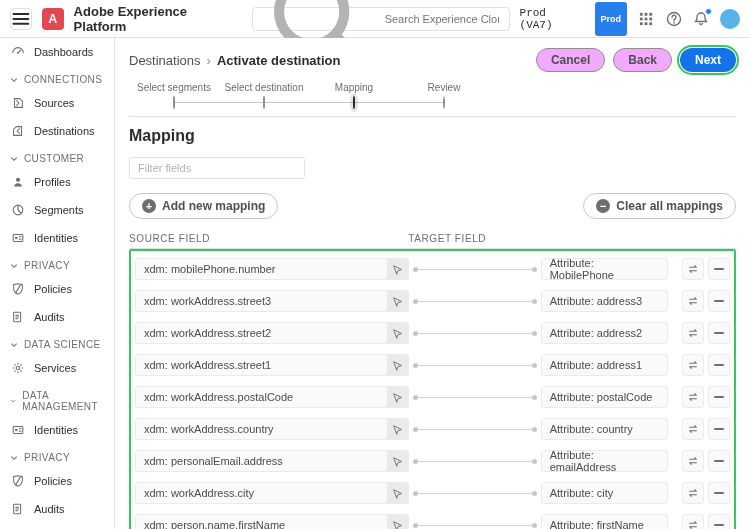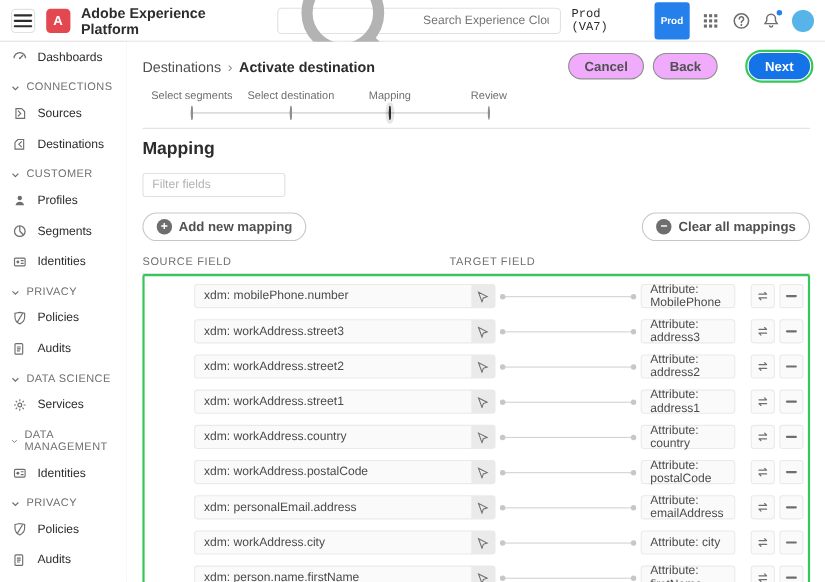--- a/index.html
+++ b/index.html
@@ -62,37 +62,37 @@
   
   .page-head { display:flex; align-items:center; padding:10px 0 6px; gap:10px; }
   .bc { display:flex; align-items:center; gap:6px; font-size:13px; }
   .bc-link { color:#505050; cursor:pointer; }
   .bc-sep { color:#909090; }
   .bc-current { font-weight:700; color:#2c2c2c;text-align:center; }
   .actions { margin-left:auto; display:flex; gap:8px; }
   .btn { height:24px; padding:0 14px; border-radius:12px; font-size:12px; font-weight:600; display:flex; align-items:center; cursor:pointer; border:1px solid transparent; }
   .btn-outline { border-color:#8e8e8e; color:#505050; background:#f0abfc; }
   .btn-primary { background: var(--blue); color:#fff; }
-  .btn-primary-hl { outline:2px solid var(--hl-green); outline-offset:1px; border-radius:14px;margin-left:20px; }
+  .btn-primary-hl { outline:2px solid var(--hl-green); outline-offset:1px; border-radius:14px; }
 
   
   .stepper { display:flex; align-items:flex-start; gap:0; padding:4px 0 2px; font-size:10px; color:var(--text-dim); }
   .step { width:90px; text-align:center; position:relative; }
   .step .lbl { display:block; margin-bottom:4px; }
   .step .dot { width:6px; height:6px; border:1px solid #8e8e8e; border-radius:50%; background:#fff; margin:0 auto; position:relative; z-index:1;}
   .step.done .dot { background:#8e8e8e; }
   .step.active .dot { background:#2c2c2c; border-color:#2c2c2c; box-shadow:0 0 0 3px rgba(0,0,0,.1); }
   .step .line { position:absolute; top:20px; left:50%; width:90px; height:1px; background:#c7c7c7; }
   .step:last-child .line { display:none; }
 
   hr.sep { border:none; border-top:1px solid var(--border); margin:6px 0 10px; }
 
   .section-title { font-size:16px; font-weight:700; margin:6px 0 12px; }
 
-  .filter-input { width:130px; height:22px; border:1px solid var(--border); border-radius:3px; padding:0 8px; font-size:11px; color:var(--text); }
+  .filter-input { width:176px; height:22px; border:1px solid var(--border); border-radius:3px; padding:0 8px; font-size:11px; color:var(--text); }
   .filter-input::placeholder { color: var(--text-faint); }
 
   .toolbar-row { display:flex; align-items:center; margin:14px 0 10px; }
   .btn-pill { height:26px; padding:0 12px; border:1px solid #c7c7c7; border-radius:13px; background:#fff; display:flex; align-items:center; gap:6px; font-size:12px; font-weight:600; color:#505050; cursor:pointer; }
   .btn-pill .plus { width:14px; height:14px; border-radius:50%; background:#6e6e6e; color:#fff; display:flex; align-items:center; justify-content:center; font-size:11px; line-height:1; }
   .btn-pill .minus { width:14px; height:14px; border-radius:50%; background:#6e6e6e; color:#fff; display:flex; align-items:center; justify-content:center; font-size:11px; line-height:1; }
 
   .table-head { display:flex; font-size:10px; letter-spacing:.6px; color:var(--text-dim); padding:4px 0; border-bottom:1px solid var(--border); }
   .col-src { flex: 0 0 46%; }
   .col-tgt { flex: 1; }
@@ -111,21 +111,21 @@
   .connector { flex:0 0 120px; height:1px; background:#d3d3d3; position:relative; }
   .connector::before, .connector::after { content:""; position:absolute; width:5px; height:5px; background:#c7c7c7; border-radius:50%; top:-2px; }
   .connector::before { left:-2px; }
   .connector::after { right:-2px; }
   .tgt-field { flex:1; }
   .sq-btn { width:22px; height:22px; background:var(--bg-row); border:1px solid #eaeaea; border-radius:3px; display:flex; align-items:center; justify-content:center; cursor:pointer; color:#6e6e6e; }
   .sq-btn svg { width:12px; height:12px; }
   .rm-btn { width:22px; height:22px; background:var(--bg-row); border:1px solid #eaeaea; border-radius:3px; display:flex; align-items:center; justify-content:center; cursor:pointer; color:#6e6e6e; margin-left:4px;}
   .rm-btn .dash { width:10px; height:2px; background:#6e6e6e; border-radius:1px; }
 
-  .src-wrap { flex:0 0 46%; display:flex; align-items:center;margin-left:41px; }
+  .src-wrap { flex:0 0 46%; display:flex; align-items:center; }
   .tgt-wrap { flex:1; display:flex; align-items:center; }
   .act-wrap { flex:0 0 56px; display:flex; align-items:center; justify-content:flex-end; }
 </style>
 </head>
 <body>
 
 <svg width="0" height="0" style="position:absolute">
   <defs>
     <g id="i-menu">
         <path d="M2 4h12M2 8h12M2 12h12" stroke="currentColor" stroke-width="1.6" stroke-linecap="round"></path>
@@ -524,54 +524,54 @@
                   <use href="#i-swap"></use>
                 </svg>
               </div>
               <div class="rm-btn">
                 <span class="dash"></span>
               </div>
             </div>
           </div>
           <div class="row">
             <div class="src-wrap">
+              <div class="field src-field">xdm: workAddress.postalCode</div>
+              <div class="sel-btn">
+                <svg viewBox="0 0 14 14">
+                  <use href="#i-cursor"></use>
+                </svg>
+              </div>
+            </div>
+            <div class="connector"></div>
+            <div class="tgt-wrap">
+              <div class="field tgt-field">Attribute: postalCode</div>
+            </div>
+            <div class="act-wrap">
+              <div class="sq-btn">
+                <svg viewBox="0 0 14 14">
+                  <use href="#i-swap"></use>
+                </svg>
+              </div>
+              <div class="rm-btn">
+                <span class="dash"></span>
+              </div>
+            </div>
+          </div>
+          <div class="row">
+            <div class="src-wrap">
               <div class="field src-field">xdm: workAddress.country</div>
               <div class="sel-btn">
                 <svg viewBox="0 0 14 14">
                   <use href="#i-cursor"></use>
                 </svg>
               </div>
             </div>
             <div class="connector"></div>
             <div class="tgt-wrap">
               <div class="field tgt-field">Attribute: country</div>
-            </div>
-            <div class="act-wrap">
-              <div class="sq-btn">
-                <svg viewBox="0 0 14 14">
-                  <use href="#i-swap"></use>
-                </svg>
-              </div>
-              <div class="rm-btn">
-                <span class="dash"></span>
-              </div>
-            </div>
-          </div>
-          <div class="row">
-            <div class="src-wrap">
-              <div class="field src-field">xdm: workAddress.postalCode</div>
-              <div class="sel-btn">
-                <svg viewBox="0 0 14 14">
-                  <use href="#i-cursor"></use>
-                </svg>
-              </div>
-            </div>
-            <div class="connector"></div>
-            <div class="tgt-wrap">
-              <div class="field tgt-field">Attribute: postalCode</div>
             </div>
             <div class="act-wrap">
               <div class="sq-btn">
                 <svg viewBox="0 0 14 14">
                   <use href="#i-swap"></use>
                 </svg>
               </div>
               <div class="rm-btn">
                 <span class="dash"></span>
               </div>

